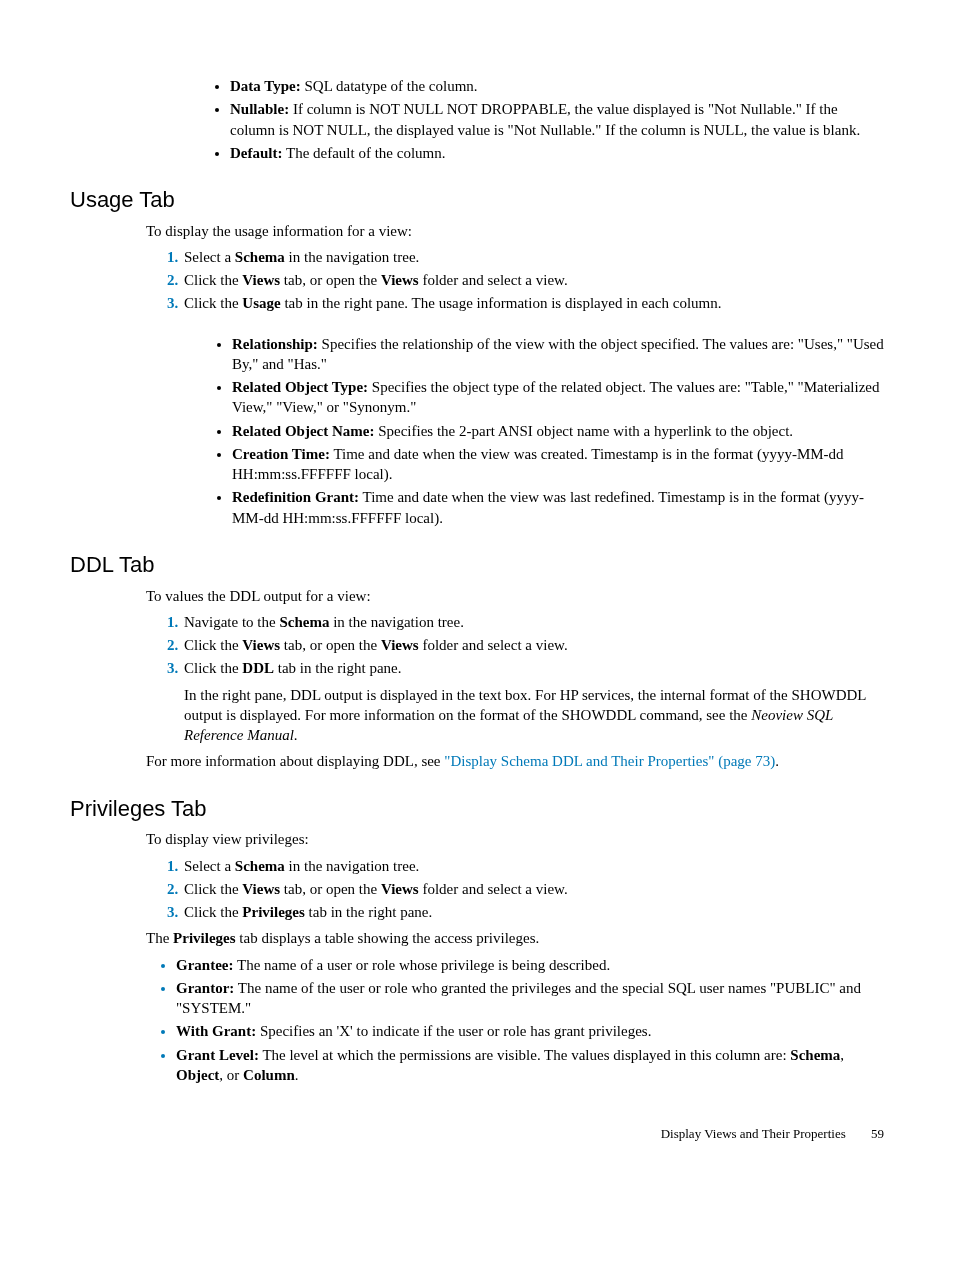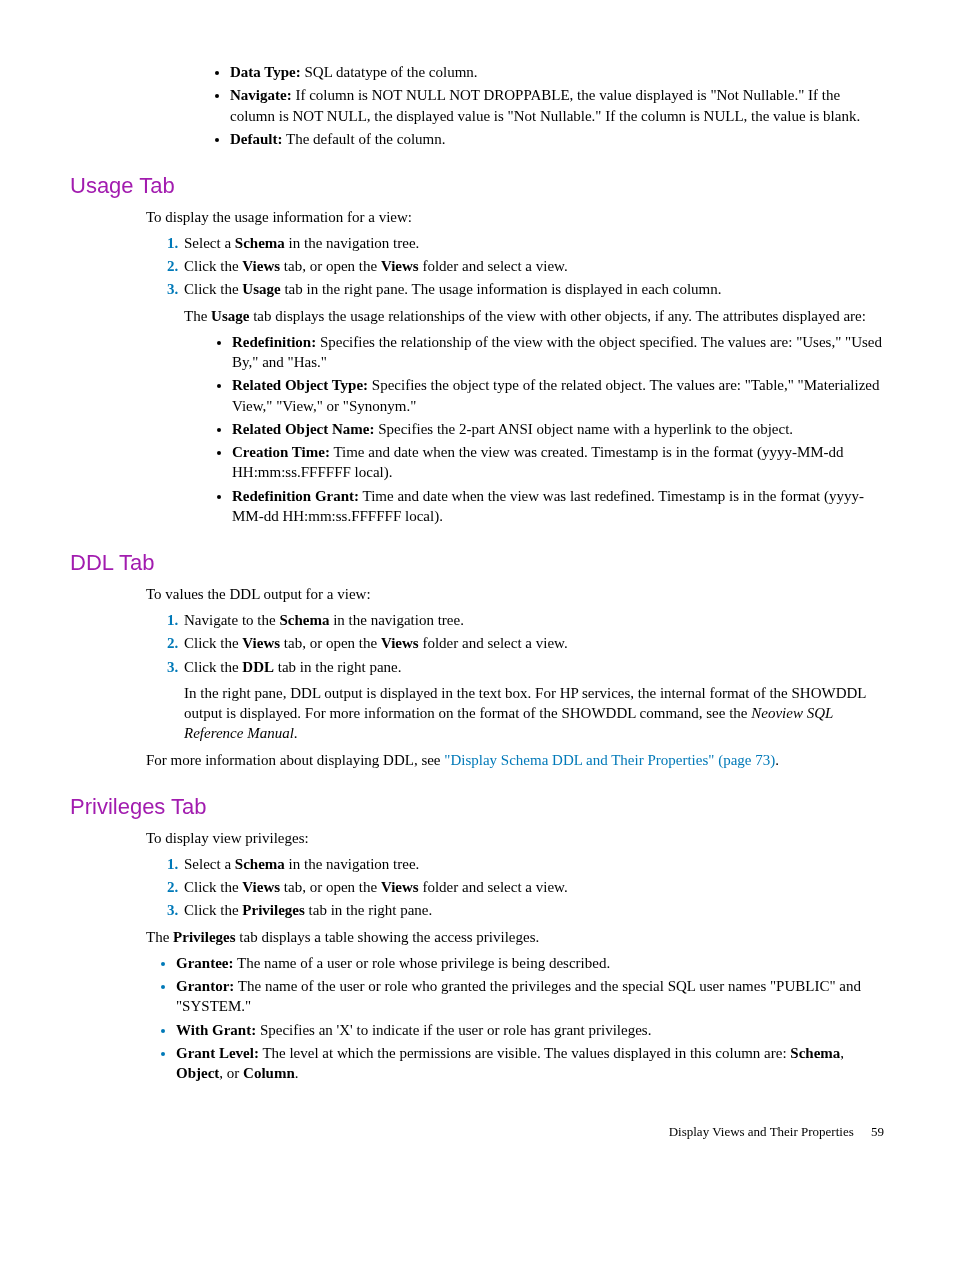--- a/index.html
+++ b/index.html
@@ -10,21 +10,21 @@
     background: #fff;
     margin: 0;
     padding: 56px 70px 40px 70px;
     width: 954px;
     box-sizing: border-box;
   }
   h2.section {
     font-family: "Arial Narrow", "Helvetica Neue", Helvetica, Arial, sans-serif;
     font-stretch: condensed;
     font-weight: 400;
-    color: #a21caf;
+    color: #000000;
     font-size: 22px;
     margin: 22px 0 6px 0;
   }
   p.intro {
     margin: 6px 0 6px 76px;
   }
   ol.steps {
     margin: 4px 0 4px 76px;
     padding-left: 36px;
   }
@@ -34,21 +34,21 @@
   }
   ol.steps > li::marker {
     font-weight: bold;
     color: #0079b8;
   }
   .step-para {
     margin: 6px 0 4px 0;
   }
   ul.bullets-inner {
     list-style: disc;
-    margin: 6px 0 4px 18px;
+    margin: 20px 0 4px 18px;
     padding-left: 30px;
   }
   ul.bullets-inner > li {
     margin: 3px 0;
   }
   ul.bullets-outer > li::marker,
   ul.bullets-inner > li::marker {
     color: #000;
   }
   ul.bullets-priv {
@@ -70,53 +70,50 @@
   }
   .para-after {
     margin: 6px 0 10px 76px;
   }
   .footer {
     text-align: right;
     font-size: 13px;
     margin-top: 40px;
     color: #000;
   }
-  .footer .pn { margin-left: 14px; }
+  .footer .pn { margin-left: 22px; }
 </style>
 </head>
 <body>
 
 <ul class="bullets-inner" style="margin-left:130px;">
   <li>
     <span class="bold">Data Type:</span><span> SQL datatype of the column.</span>
   </li>
   <li>
-    <span class="bold">Navigate:</span><span> If column is NOT NULL NOT DROPPABLE, the value displayed is "Not Nullable." If the column is NOT NULL, the displayed value is "Not Nullable." If the column is NULL, the value is blank.</span>
+    <span class="bold">Nullable:</span><span> If column is NOT NULL NOT DROPPABLE, the value displayed is "Not Nullable." If the column is NOT NULL, the displayed value is "Not Nullable." If the column is NULL, the value is blank.</span>
   </li>
   <li>
     <span class="bold">Default:</span><span> The default of the column.</span>
   </li>
 </ul>
 
 <h2 class="section">Usage Tab</h2>
 <p class="intro">To display the usage information for a view:</p>
 <ol class="steps">
   <li>
     <span>Select a </span><span class="bold">Schema</span><span> in the navigation tree.</span>
   </li>
   <li>
     <span>Click the </span><span class="bold">Views</span><span> tab, or open the </span><span class="bold">Views</span><span> folder and select a view.</span>
   </li>
   <li>
     <span>Click the </span><span class="bold">Usage</span><span> tab in the right pane. The usage information is displayed in each column.</span>
-    <p class="step-para">
-      <span>The </span><span class="bold">Usage</span><span> tab displays the usage relationships of the view with other objects, if any. The attributes displayed are:</span>
-    </p>
     <ul class="bullets-inner">
-      <li><span class="bold">Redefinition:</span><span> Specifies the relationship of the view with the object specified. The values are: "Uses," "Used By," and "Has."</span></li>
+      <li><span class="bold">Relationship:</span><span> Specifies the relationship of the view with the object specified. The values are: "Uses," "Used By," and "Has."</span></li>
       <li><span class="bold">Related Object Type:</span><span> Specifies the object type of the related object. The values are: "Table," "Materialized View," "View," or "Synonym."</span></li>
       <li><span class="bold">Related Object Name:</span><span> Specifies the 2-part ANSI object name with a hyperlink to the object.</span></li>
       <li><span class="bold">Creation Time:</span><span> Time and date when the view was created. Timestamp is in the format (yyyy-MM-dd HH:mm:ss.FFFFFF local).</span></li>
       <li><span class="bold">Redefinition Grant:</span><span> Time and date when the view was last redefined. Timestamp is in the format (yyyy-MM-dd HH:mm:ss.FFFFFF local).</span></li>
     </ul>
   </li>
 </ol>
 
 <h2 class="section">DDL Tab</h2>
 <p class="intro">To values the DDL output for a view:</p>

